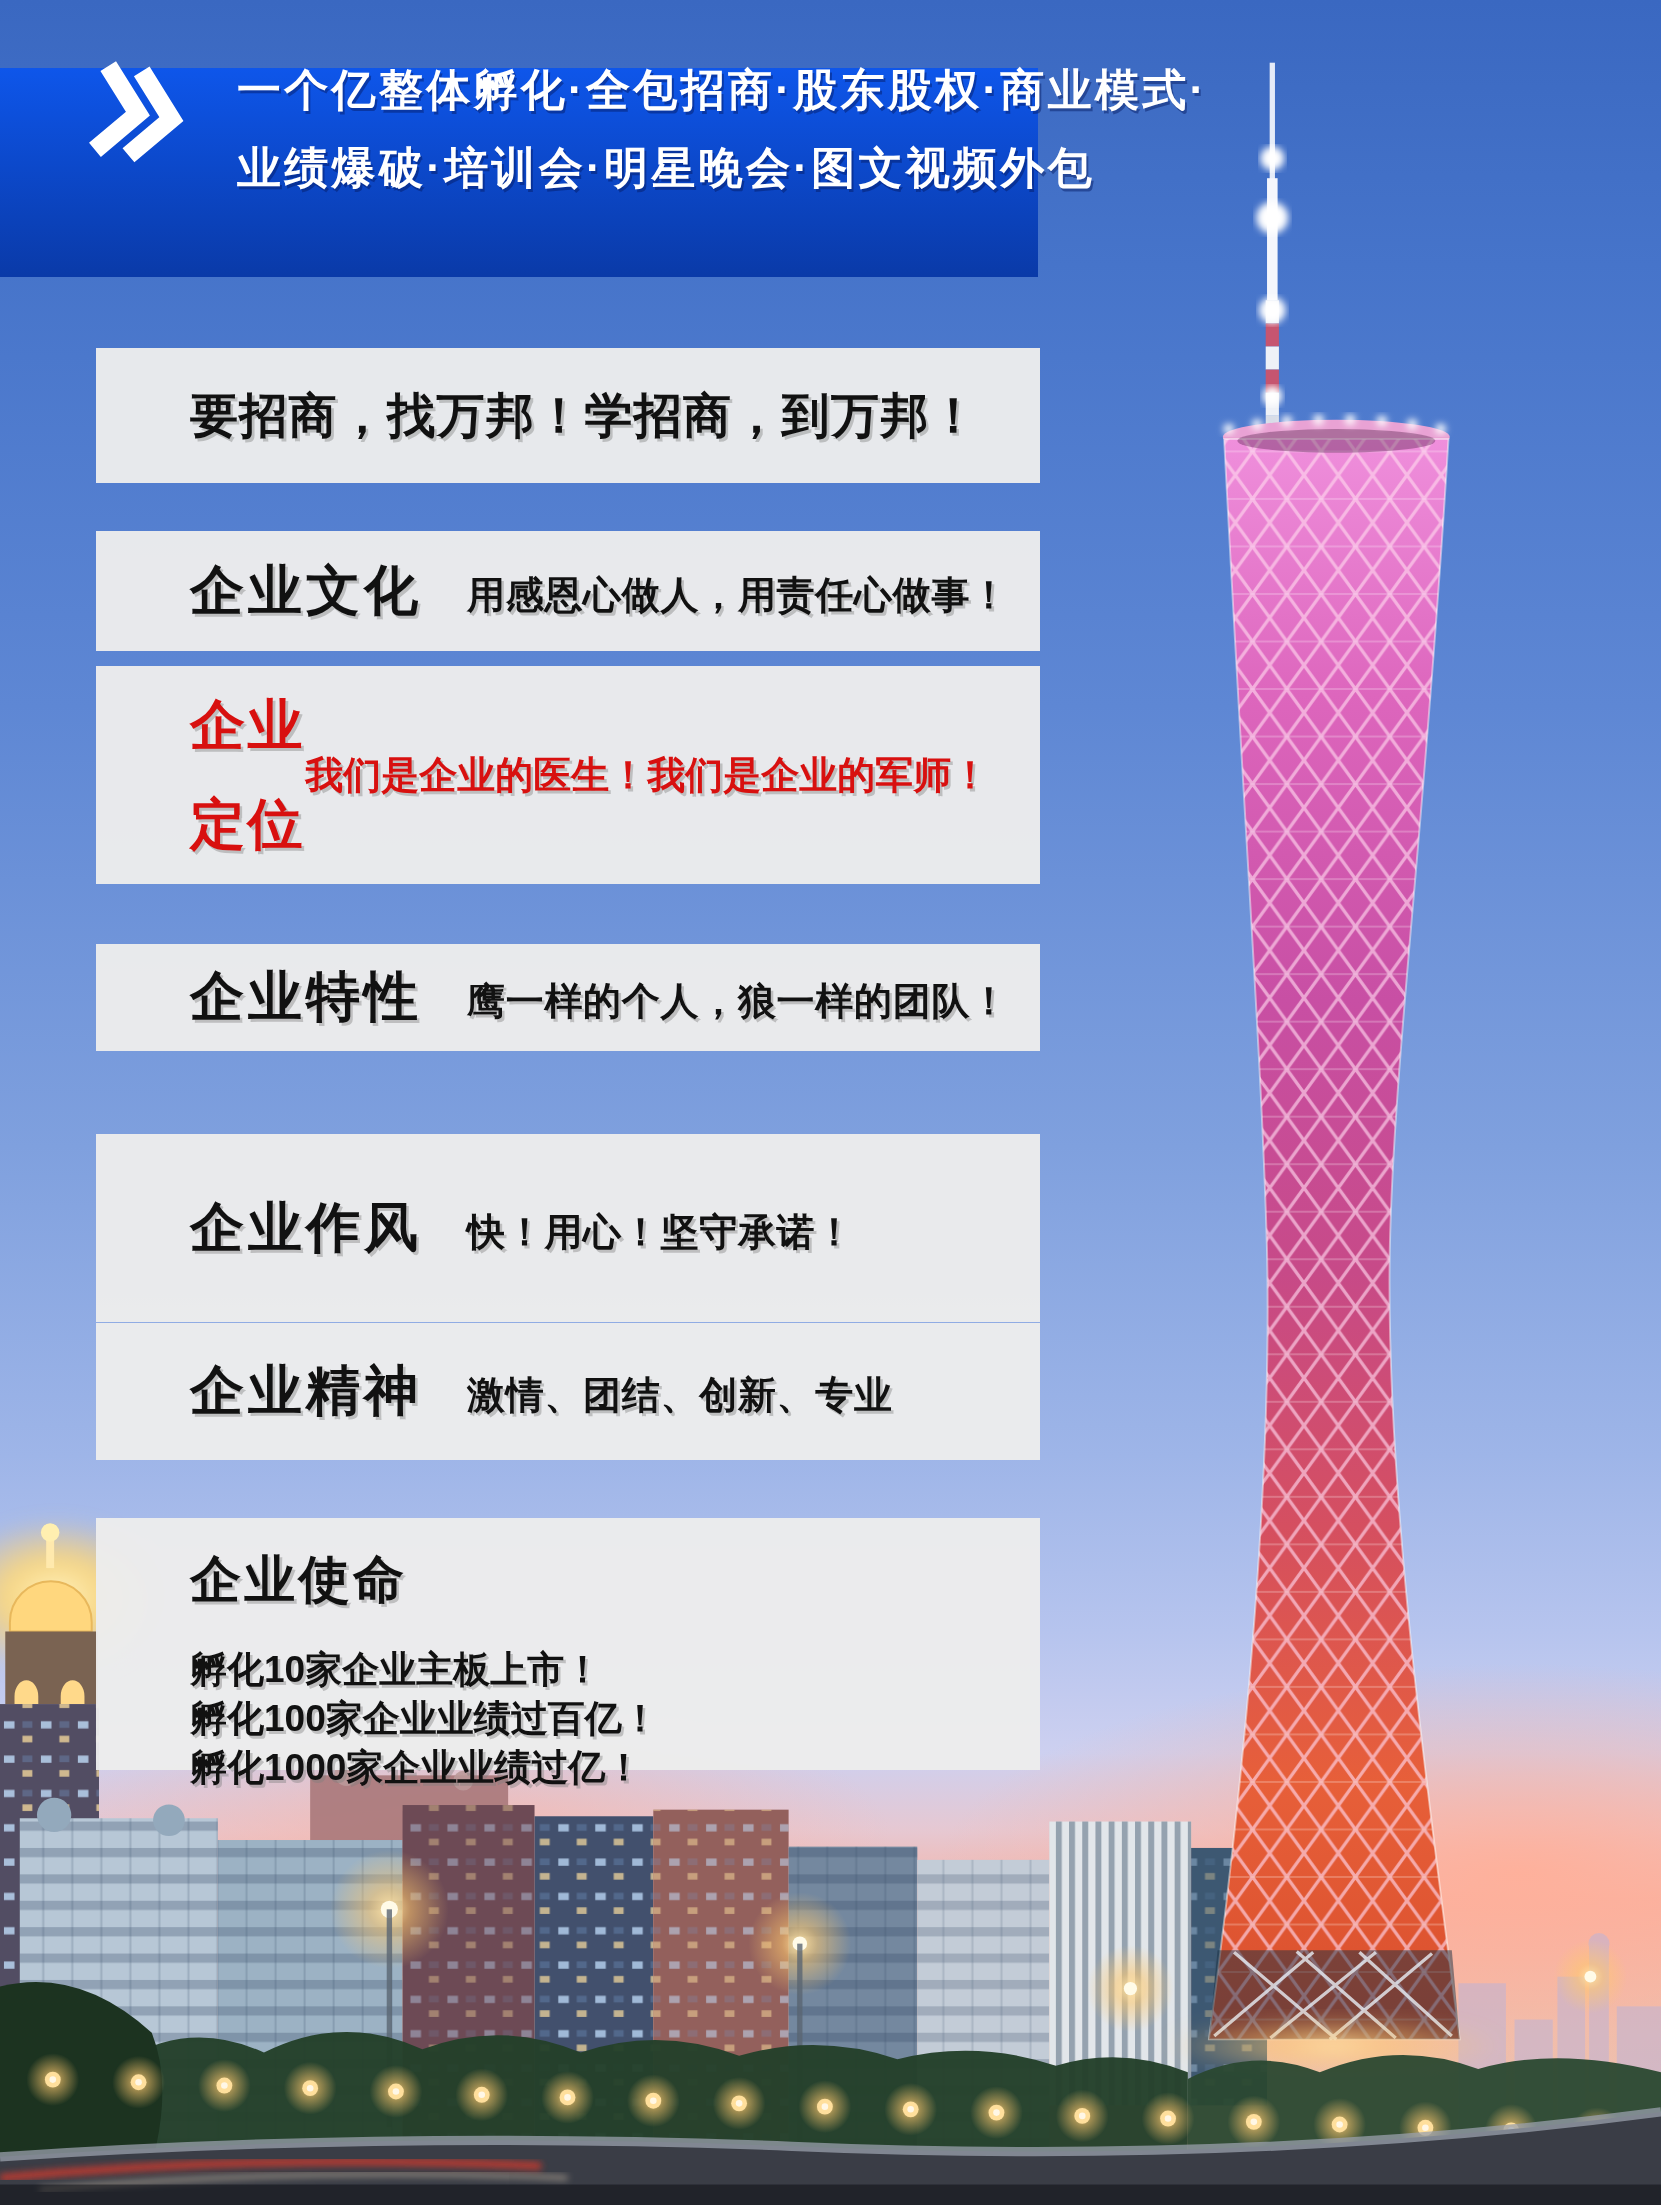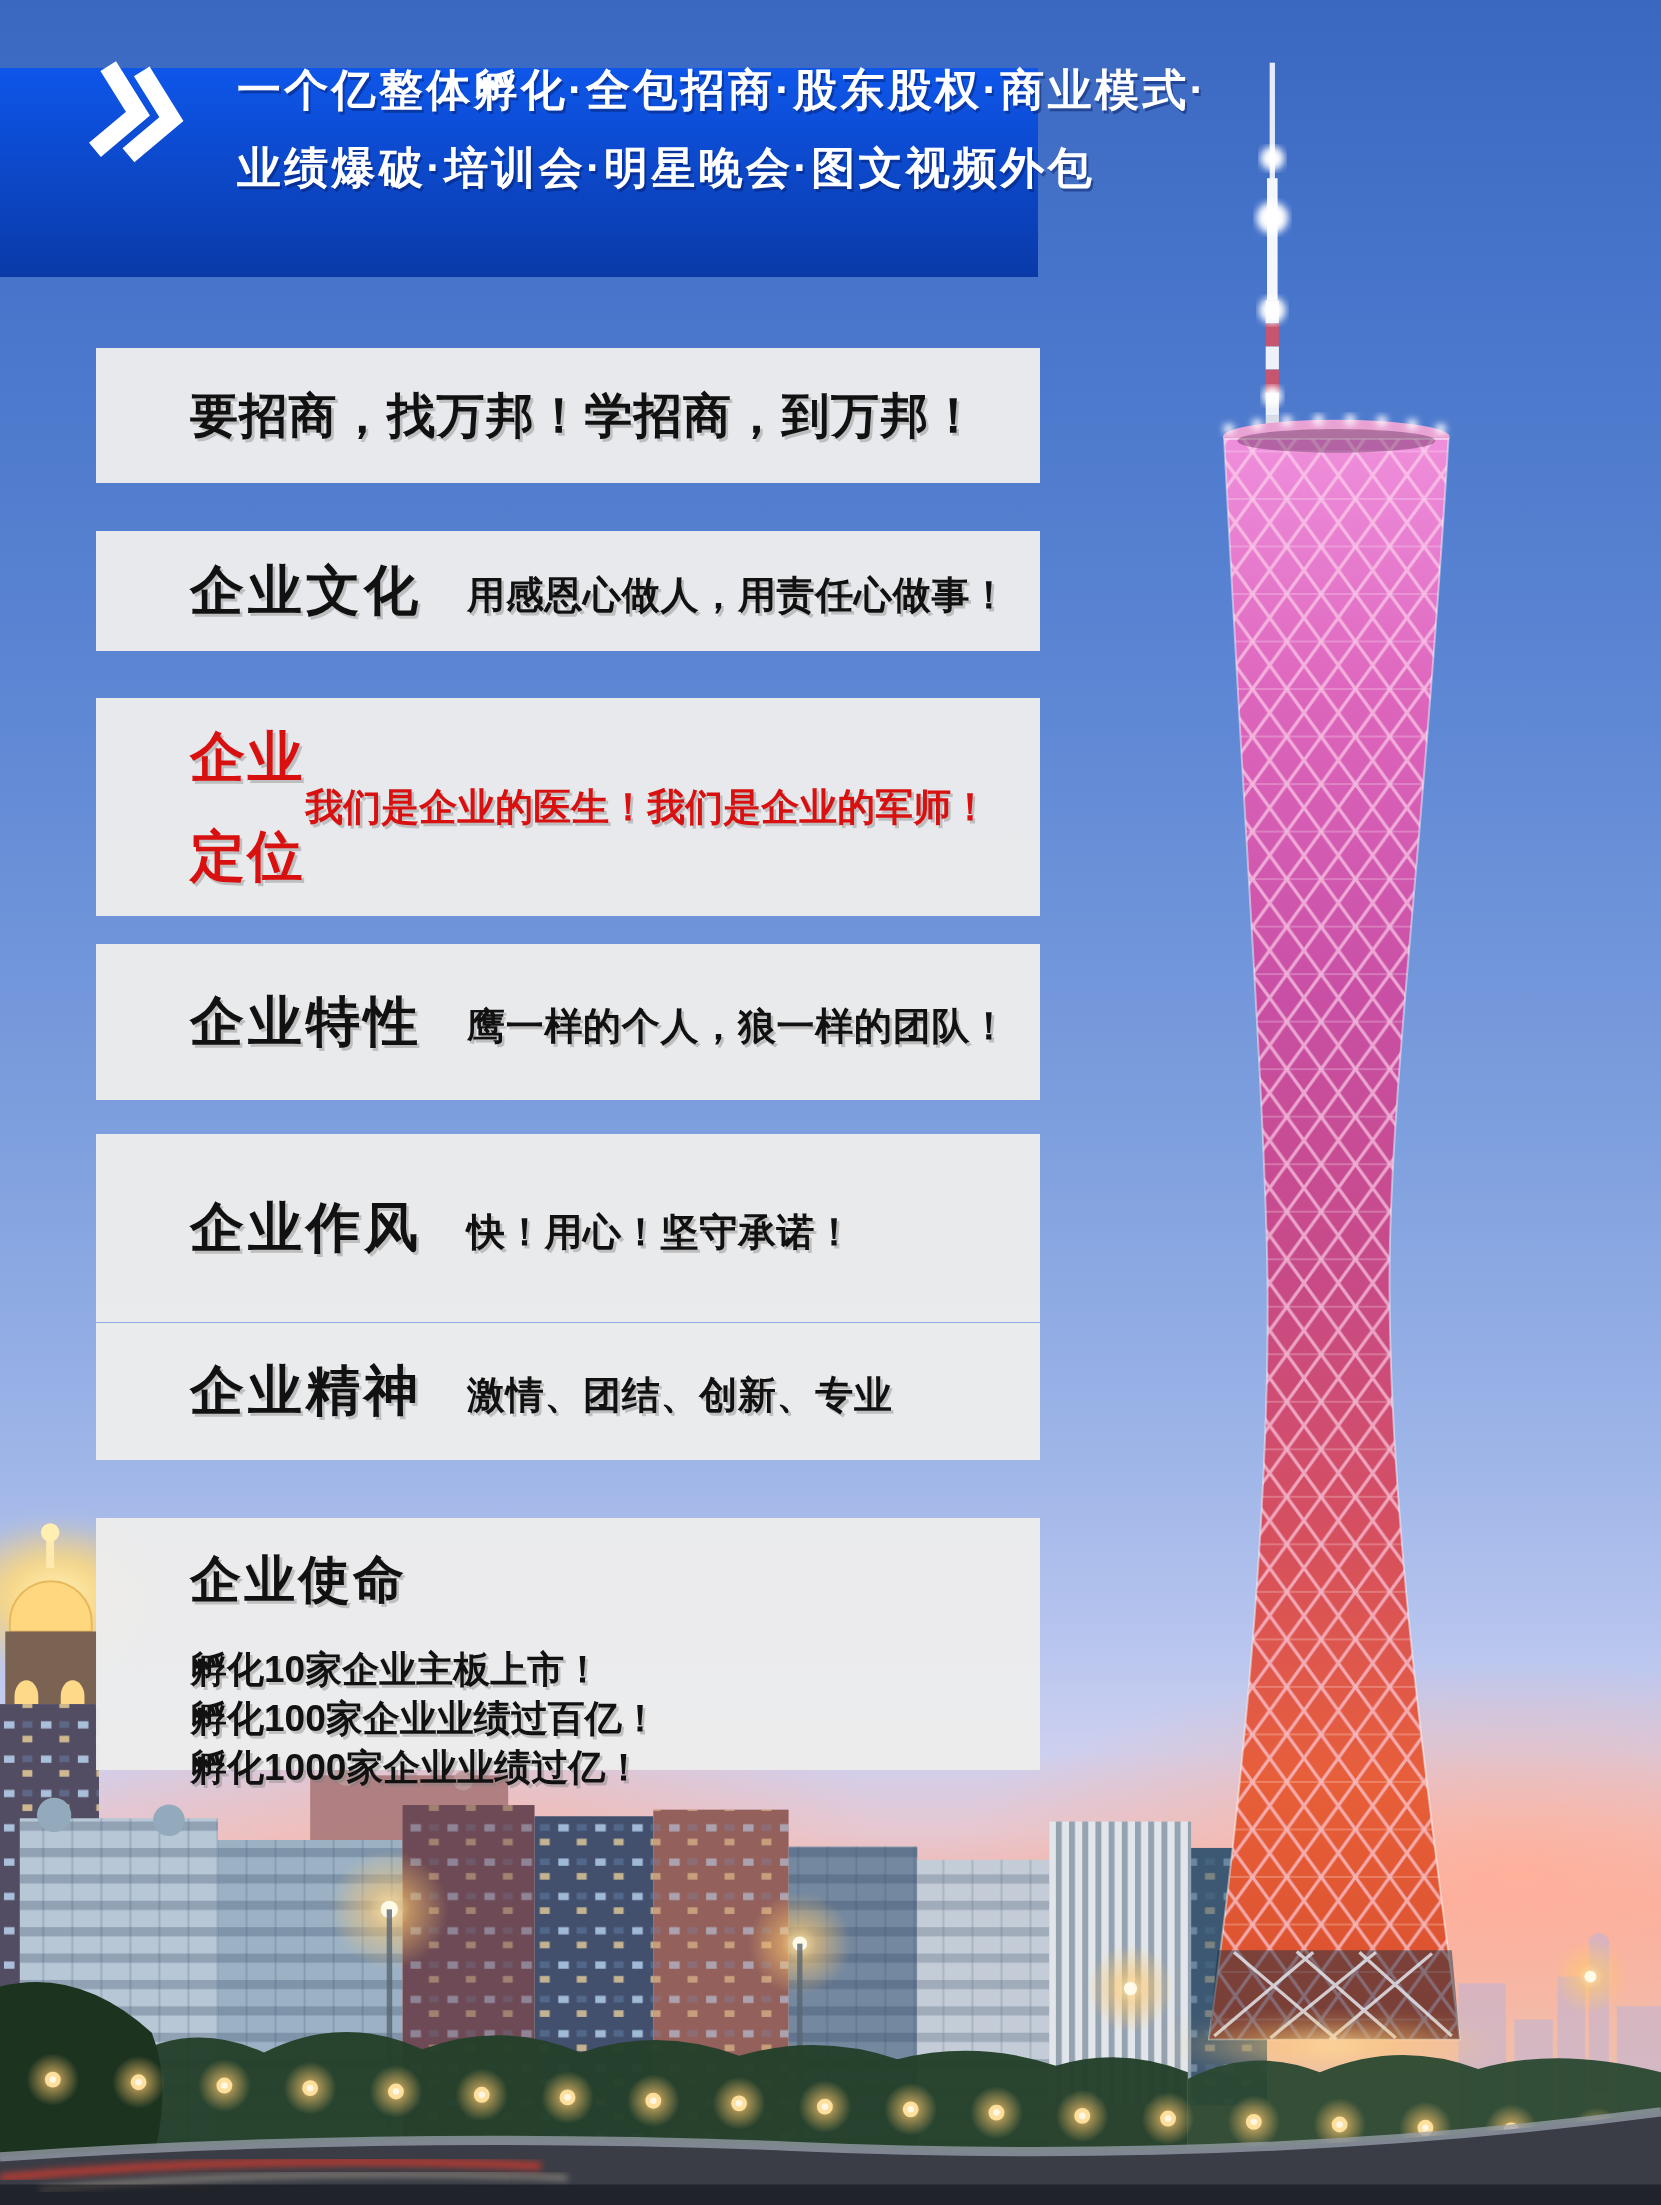--- a/index.html
+++ b/index.html
@@ -27,27 +27,27 @@
   .box{
     position:absolute;left:96px;width:944px;background:rgba(236,236,236,0.97);
     box-sizing:border-box;color:#111;
   }
   .shadowed{text-shadow:2.6px 3.3px 0 rgba(125,125,125,0.40);}
   .box-slogan{top:348px;height:135px;display:flex;align-items:center;padding-left:94px;}
   .slogan-text{font-size:48px;letter-spacing:1.3px;white-space:nowrap;}
 
   .box-row{display:flex;align-items:center;padding-left:94px;}
   .box-culture{top:531px;height:120px;font-family:Liberation Serif, serif;}
-  .box-traits{top:944px;height:156px;}
+  .box-traits{top:944px;height:107px;}
   .box-style{top:1134px;height:188px;}
   .box-spirit{top:1323px;height:137px;}
   .sec-title{font-size:54px;letter-spacing:4px;white-space:nowrap;}
   .sec-desc{font-size:38px;letter-spacing:0.7px;margin-left:45px;position:relative;top:4px;white-space:nowrap;}
 
-  .box-positioning{top:698px;height:218px;display:flex;align-items:center;padding-left:94px;color:#d8100f;}
+  .box-positioning{top:666px;height:218px;display:flex;align-items:center;padding-left:94px;color:#d8100f;}
   .pos-label{font-size:55px;line-height:99px;letter-spacing:2.6px;}
   .pos-lines{font-size:38px;line-height:96px;white-space:nowrap;}
 
   .box-mission{top:1518px;height:252px;padding:28px 0 0 94px;}
   .mission-title{font-size:51px;letter-spacing:3.3px;}
   .mission-lines{margin-top:30px;font-size:37px;line-height:49px;white-space:nowrap;}
 </style>
 </head>
 <body>
 

